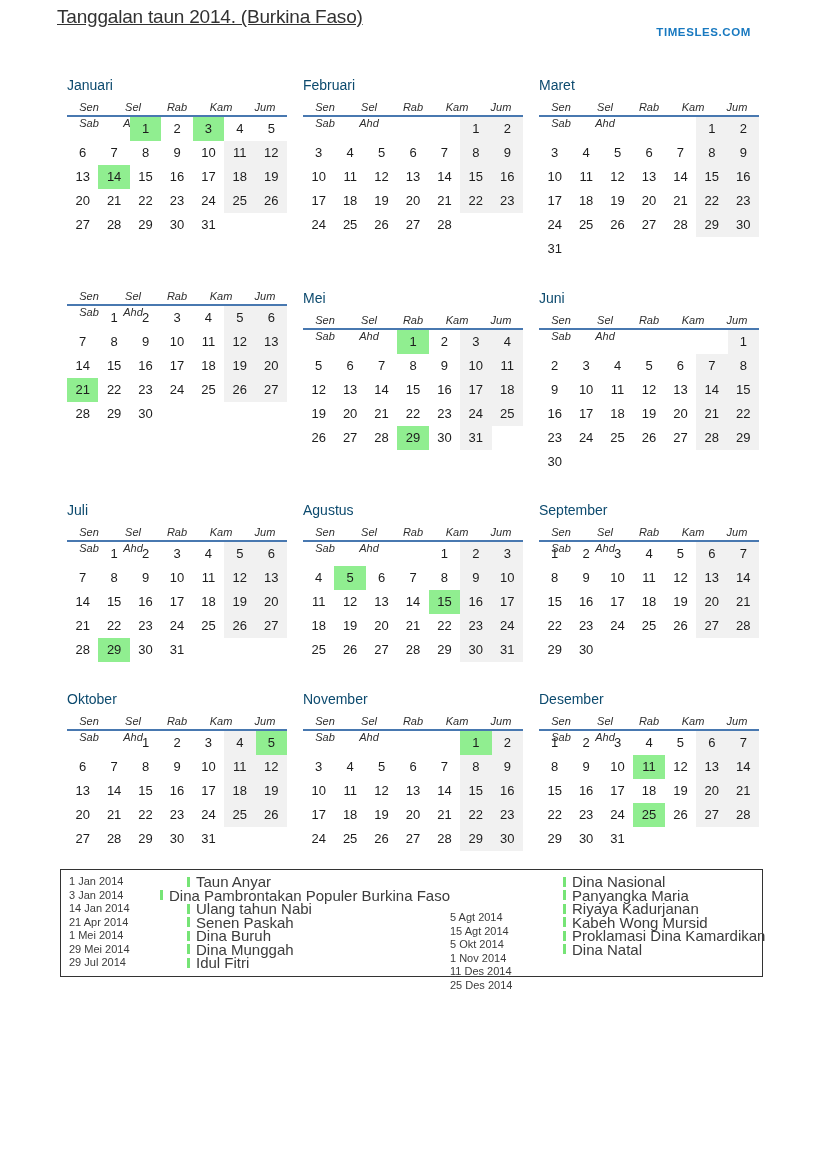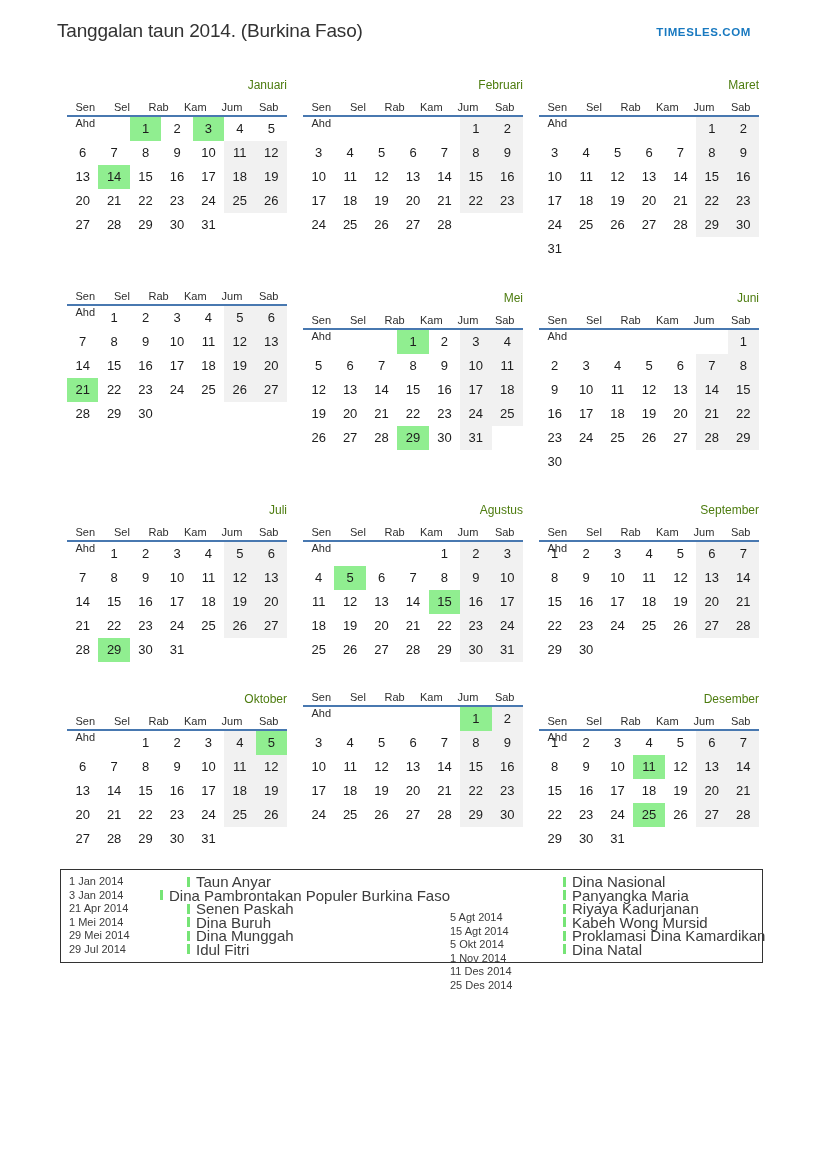--- a/index.html
+++ b/index.html
@@ -3,39 +3,39 @@
 <meta charset="utf-8">
 <style>
   html,body{margin:0;padding:0;}
   body{
     width:827px;height:1169px;background:#ffffff;position:relative;
     font-family:"Liberation Sans", sans-serif;
     -webkit-font-smoothing:antialiased;
   }
   .topbar{position:relative;height:48px;}
   .page-title{
-    position:absolute;left:57px;top:20px;
-    font-size:19px;color:#323232;letter-spacing:-0.2px;
+    position:absolute;left:57px;top:6px;
+    font-size:19px;color:#323232;letter-spacing:-0.2px;text-decoration:underline;
   }
   .site-link{
     position:absolute;right:76px;top:26px;
     font-size:11.5px;font-weight:bold;color:#1879c0;
     letter-spacing:0.6px;text-decoration:none;cursor:pointer;
   }
   .cal-grid{margin:27px 0 0 67px;width:692px;}
   .cal-row{display:flex;column-gap:16px;}
   .cal-row.r1{height:213px;}
   .cal-row.r2{height:212px;}
   .cal-row.r3{height:189px;}
   .month{width:220px;}
   .m-title{
-    height:20px;line-height:20px;text-align:right;
-    font-size:12px;color:#4d7c0f;margin-bottom:4px;
+    height:20px;line-height:20px;text-align:left;
+    font-size:14px;color:#0c4a6e;margin-bottom:4px;
   }
-  .dow{display:grid;grid-template-columns:repeat(6,1fr);height:16px;}
+  .dow{display:grid;grid-template-columns:repeat(5,1fr);height:16px;font-style:italic;}
   .dow span{
     text-align:center;font-size:11px;line-height:16px;color:#2e2e2e;
   }
   .rule{height:2px;background:#4878b0;}
   .week{display:grid;grid-template-columns:repeat(7,1fr);}
   .day{
     height:24px;line-height:24px;text-align:center;
     font-size:13px;color:#1d1d1d;
   }
   .day.wknd{background:#f1f1f1;}
@@ -662,20 +662,21 @@
           <div class="day">27</div>
           <div class="day">28</div>
           <div class="day">29</div>
           <div class="day">30</div>
           <div class="day">31</div>
           <div class="day"></div>
           <div class="day"></div>
         </div>
       </div>
       <div class="month">
+        <div class="m-title">November</div>
         <div class="dow">
           <span>Sen</span>
           <span>Sel</span>
           <span>Rab</span>
           <span>Kam</span>
           <span>Jum</span>
           <span>Sab</span>
           <span>Ahd</span>
         </div>
         <div class="rule"></div>
@@ -792,20 +793,25 @@
         <span class="l-date">1 Jan 2014</span>
         <span class="l-bar"></span>
         <span class="l-name">Taun Anyar</span>
       </div>
       <div class="legend-item">
         <span class="l-date">3 Jan 2014</span>
         <span class="l-bar"></span>
         <span class="l-name">Dina Pambrontakan Populer Burkina Faso</span>
       </div>
       <div class="legend-item">
+        <span class="l-date">14 Jan 2014</span>
+        <span class="l-bar"></span>
+        <span class="l-name">Ulang tahun Nabi</span>
+      </div>
+      <div class="legend-item">
         <span class="l-date">21 Apr 2014</span>
         <span class="l-bar"></span>
         <span class="l-name">Senen Paskah</span>
       </div>
       <div class="legend-item">
         <span class="l-date">1 Mei 2014</span>
         <span class="l-bar"></span>
         <span class="l-name">Dina Buruh</span>
       </div>
       <div class="legend-item">

